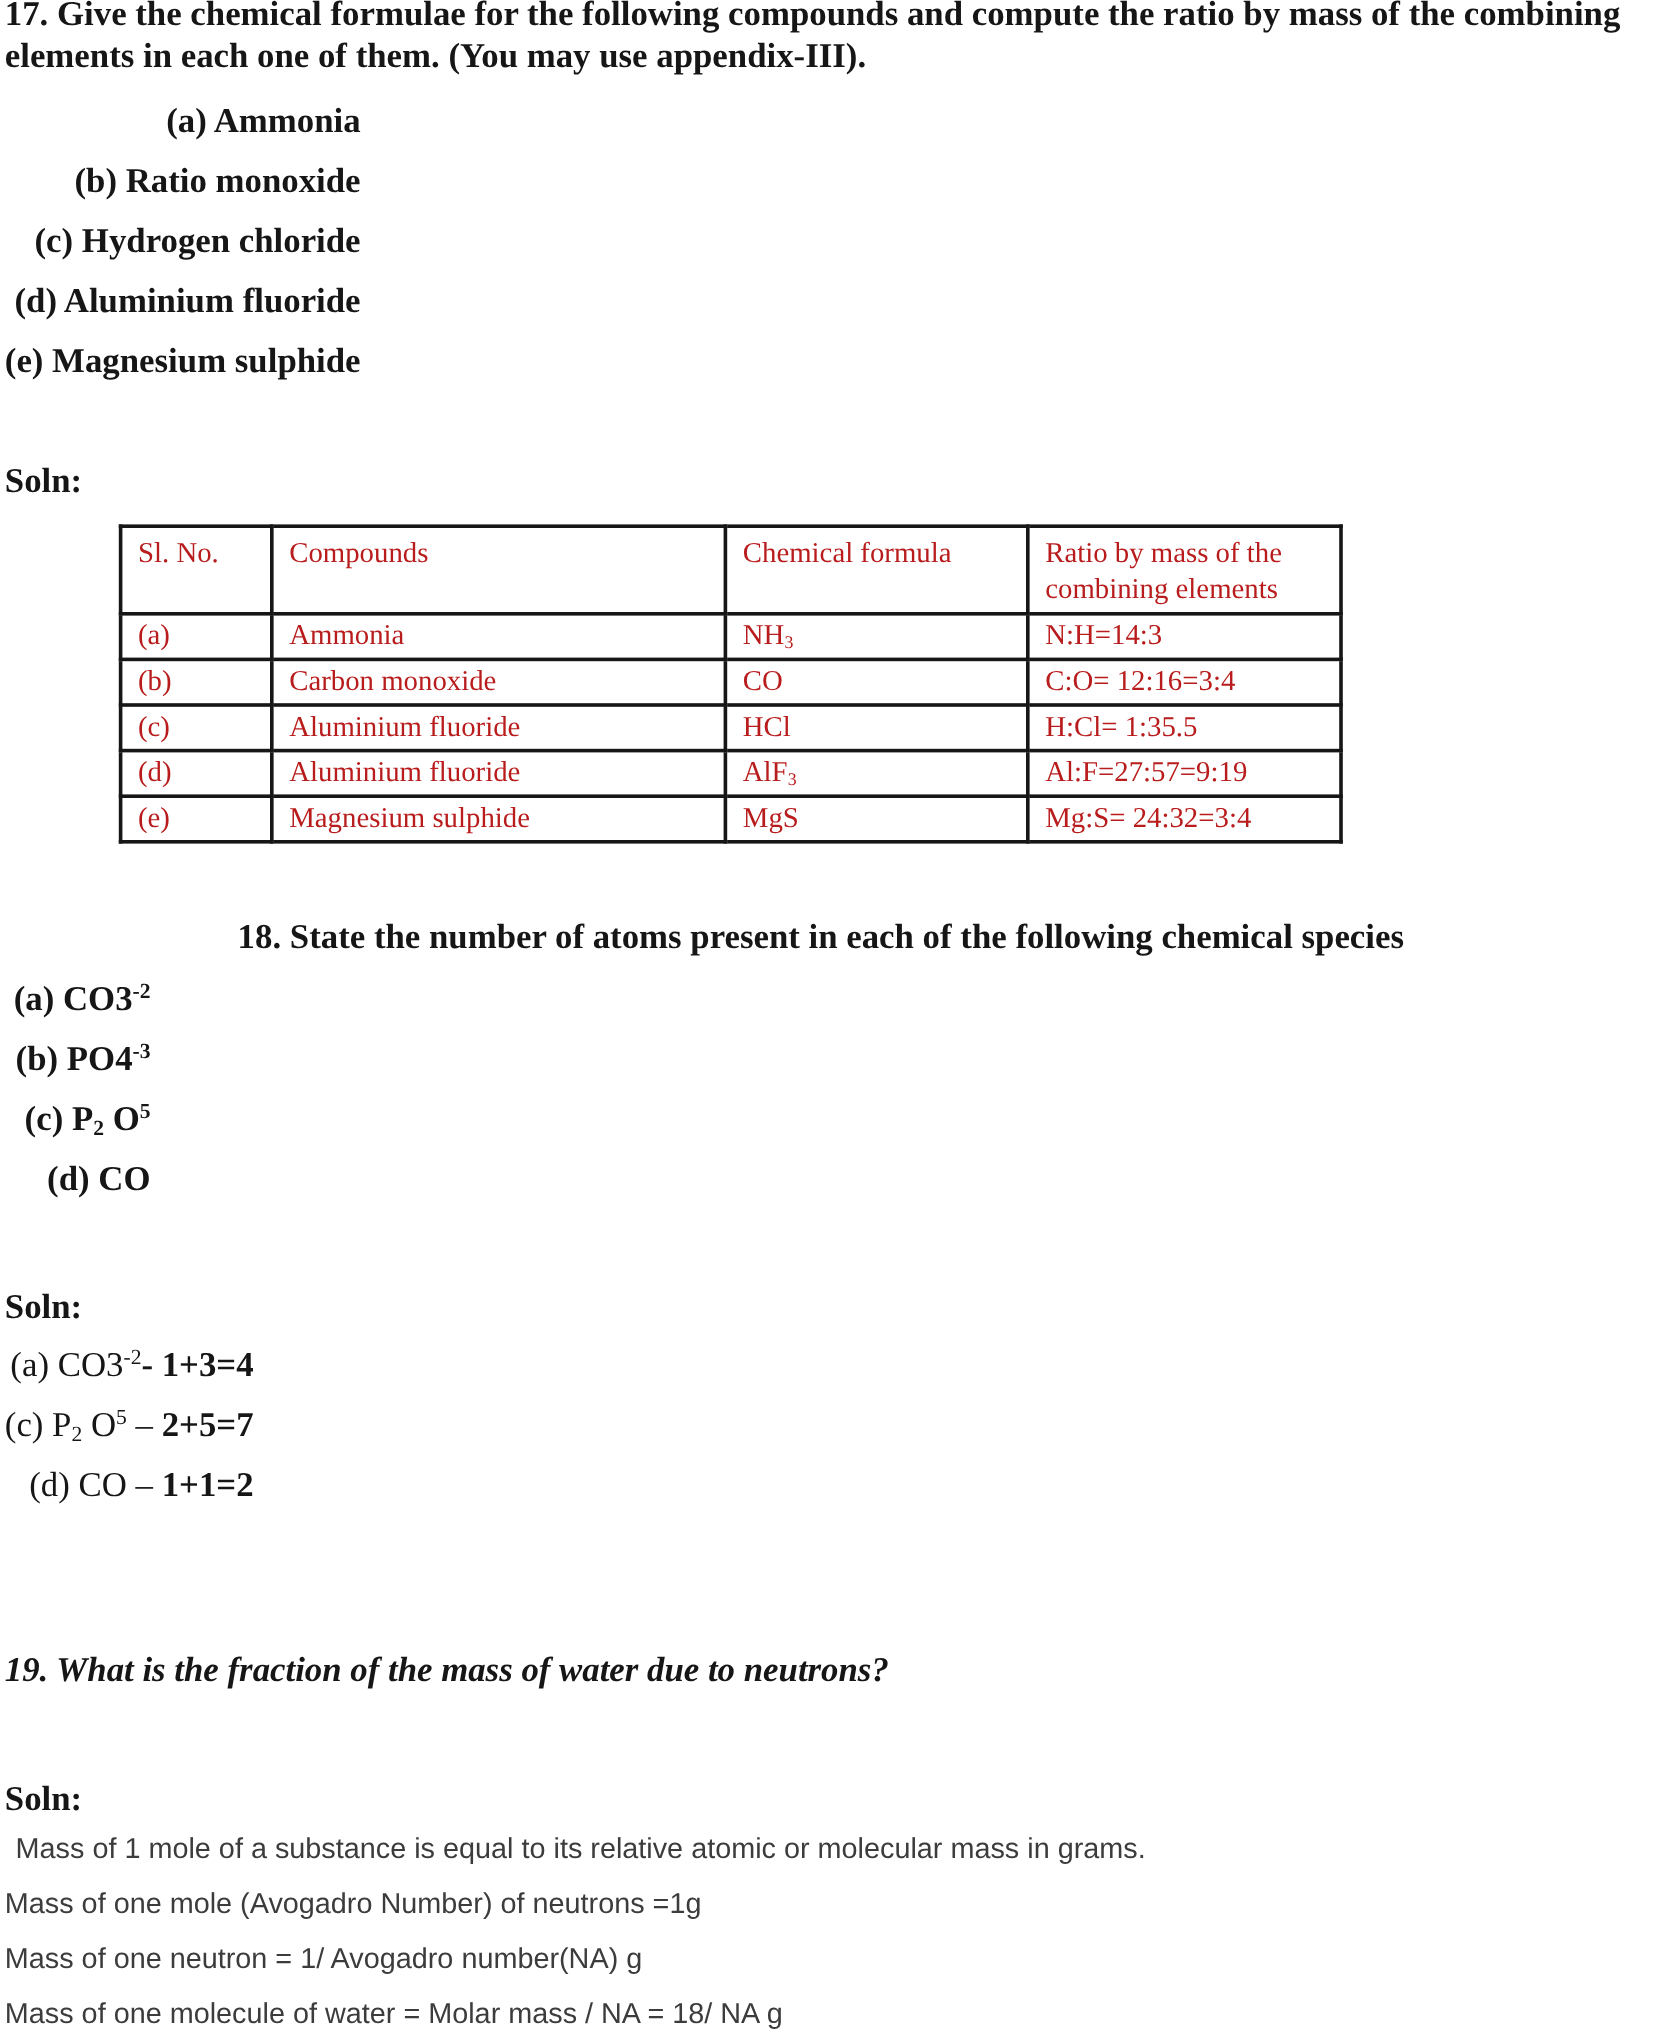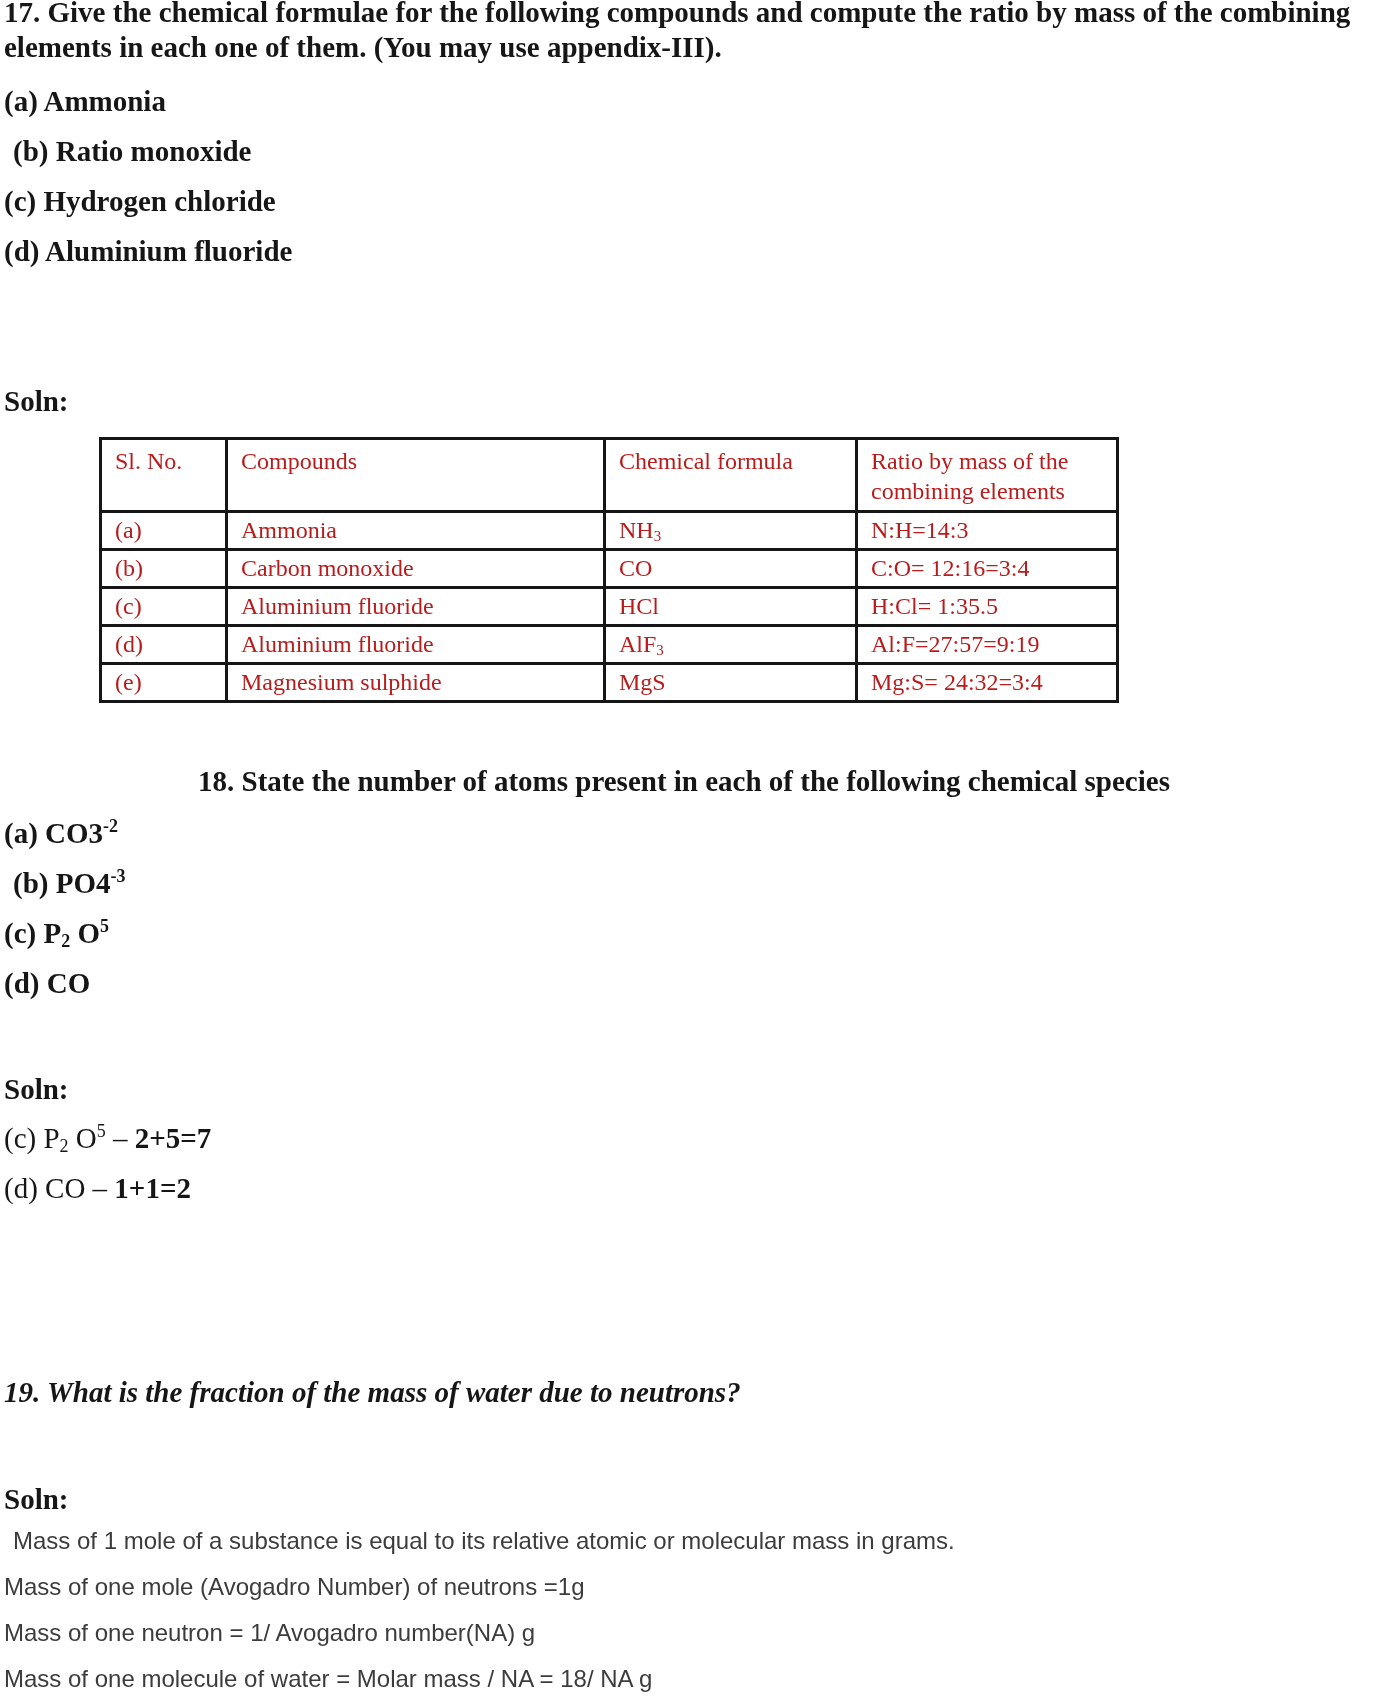--- a/index.html
+++ b/index.html
@@ -19,21 +19,21 @@
     font-size: 29px;
     color: #161616;
   }
   .q17-heading { top: -5px; width: 1382px; line-height: 35px; }
   .q18-heading { top: 765px; width: 1360px; text-align: center; }
   .q19-heading { top: 1376px; width: 1360px; font-style: italic; }
   .soln1 { top: 385px; }
   .soln2 { top: 1073px; }
   .soln3 { top: 1483px; }
 
-  .list { position: absolute; left: 4px; font-size: 29px; }
+  .list { position: absolute; left: 4px; font-size: 29px; text-align: right; }
   .q17-items { top: 76px; font-weight: bold; }
   .q18-items { top: 808px; font-weight: bold; }
   .q18-solutions { top: 1113px; font-weight: normal; }
   .li { height: 50px; line-height: 50px; white-space: pre; }
   .indent { padding-left: 9px; }
   .b { font-weight: bold; }
 
   sup { font-size: 0.62em; line-height: 0; vertical-align: super; }
   sub { font-size: 0.62em; line-height: 0; vertical-align: -0.2em; }
 
@@ -81,20 +81,21 @@
 
 <div class="page">
 
   <div class="h q17-heading">17. Give the chemical formulae for the following compounds and compute the ratio by mass of the combining elements in each one of them. (You may use appendix-III).</div>
 
   <div class="list q17-items">
     <div class="li">(a) Ammonia</div>
     <div class="li indent">(b) Ratio monoxide</div>
     <div class="li">(c) Hydrogen chloride</div>
     <div class="li">(d) Aluminium fluoride</div>
+    <div class="li">(e) Magnesium sulphide</div>
   </div>
 
   <div class="h soln1">Soln:</div>
 
   <table class="tbl">
     <colgroup>
       <col style="width:126px">
         <col style="width:378px">
         <col style="width:252px">
         <col style="width:261px">
@@ -146,20 +147,21 @@
   <div class="list q18-items">
     <div class="li"><span>(a) CO3</span><sub></sub><span></span><sup>-2</sup></div>
     <div class="li indent"><span>(b) PO4</span><sub></sub><span></span><sup>-3</sup></div>
     <div class="li"><span>(c) P</span><sub>2</sub><span> O</span><sup>5</sup></div>
     <div class="li"><span>(d) CO</span><sub></sub><span></span><sup></sup></div>
   </div>
 
   <div class="h soln2">Soln:</div>
 
   <div class="list q18-solutions">
+    <div class="li"><span>(a) CO3</span><sub></sub><span></span><sup>-2</sup><span></span><span class="b">- 1+3=4</span></div>
     <div class="li"><span>(c) P</span><sub>2</sub><span> O</span><sup>5</sup><span> – </span><span class="b">2+5=7</span></div>
     <div class="li"><span>(d) CO</span><sub></sub><span></span><sup></sup><span> – </span><span class="b">1+1=2</span></div>
   </div>
 
   <div class="h q19-heading">19. What is the fraction of the mass of water due to neutrons?</div>
 
   <div class="h soln3">Soln:</div>
 
   <div class="sans-lines">
     <div class="sline indent">Mass of 1 mole of a substance is equal to its relative atomic or molecular mass in grams.</div>

